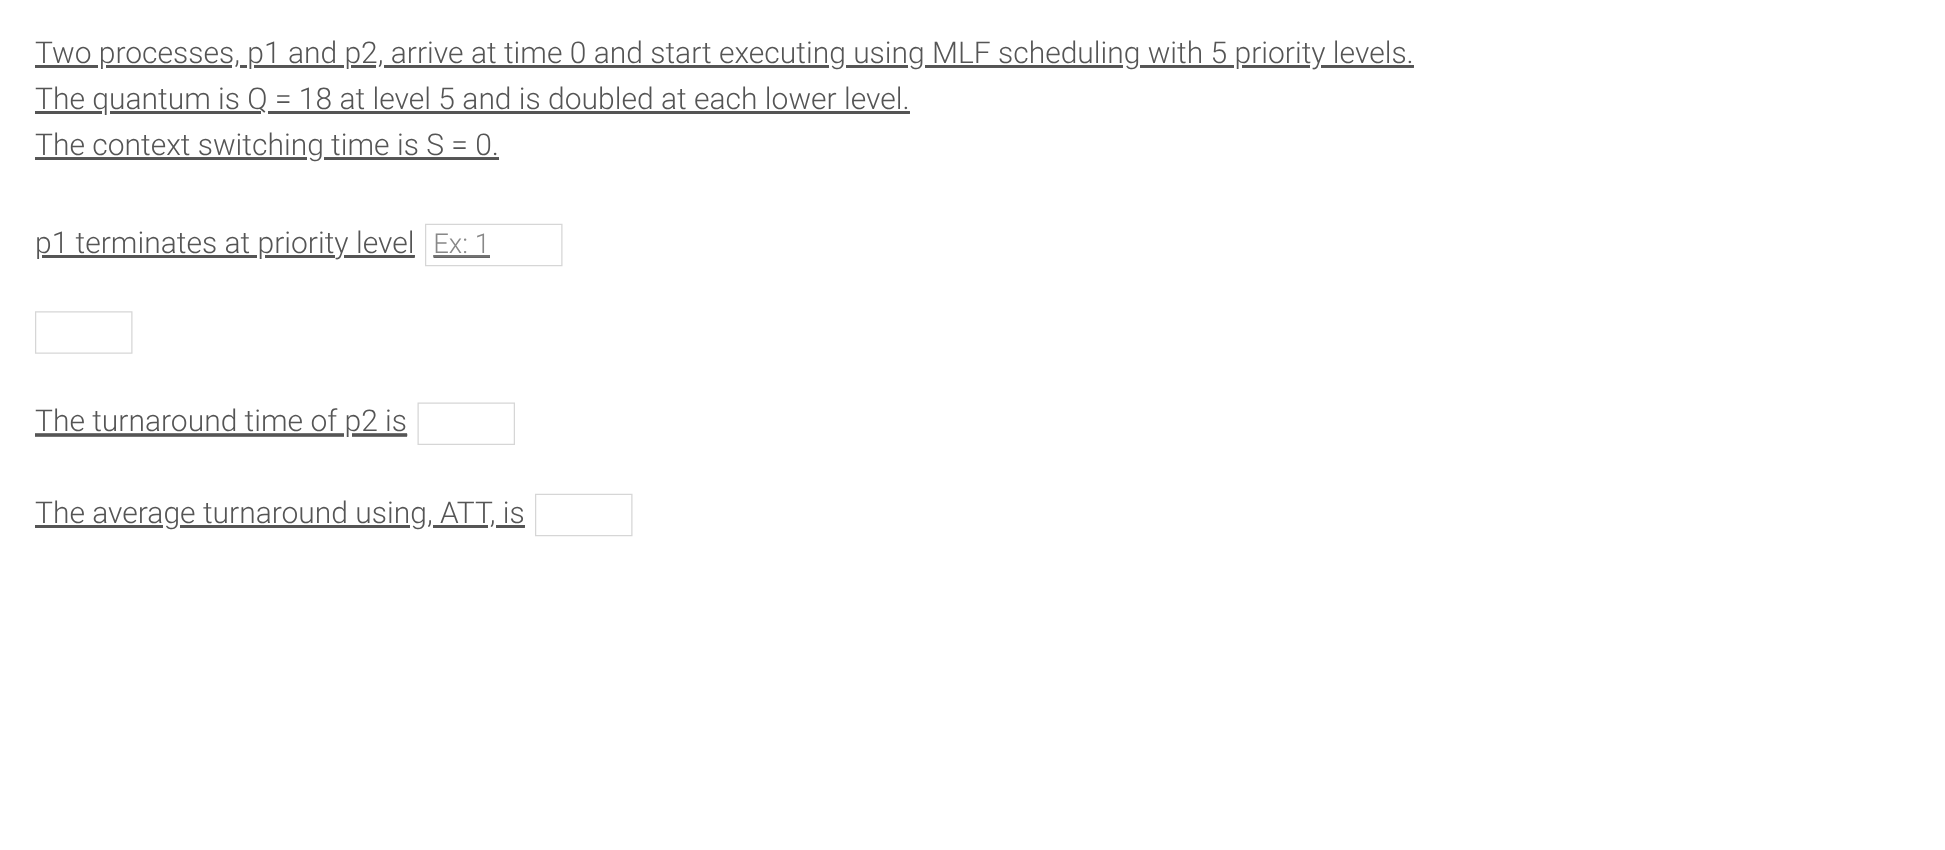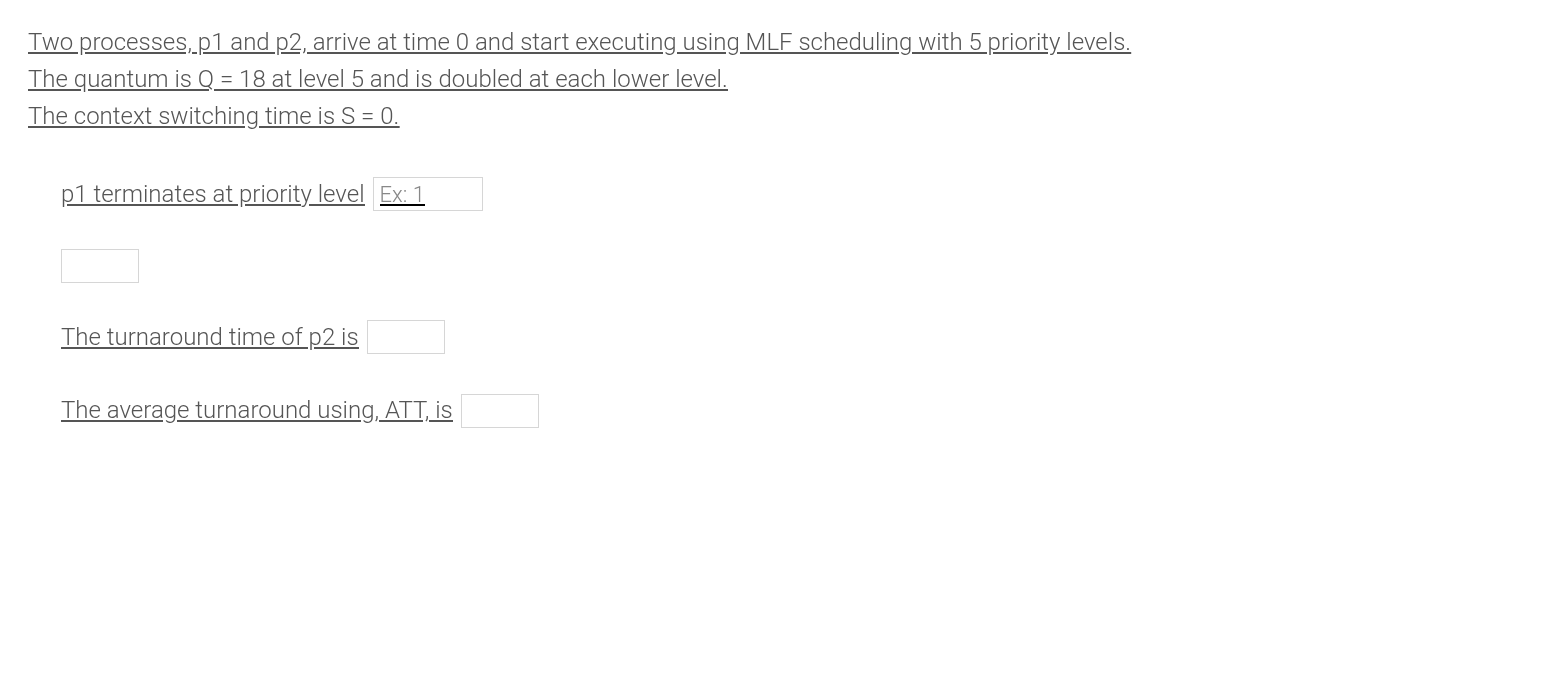--- a/index.html
+++ b/index.html
@@ -18,34 +18,33 @@
       background: #fff;
     }
     .problem-text p {
       margin: 0;
     }
     .questions {
       margin-top: 40px;
     }
     .question-row {
       display: flex;
-      align-items: center;
+      align-items: flex-end;
       margin-bottom: 36px;
       gap: 8px;
-      margin-left: 33px;
     }
     .question-label {
       white-space: nowrap;
     }
     .answer-input {
       border: 1px solid #d6d6d6;
       font-family: inherit;
       font-size: 22px;
       font-weight: 300;
-      color: #000000;
+      color: #737373;
       padding: 2px 6px;
       height: 34px;
       width: 110px;
       background: #fff;
     }
     .answer-input.narrow {
       width: 78px;
     }
     .answer-input::placeholder {
       color: #888;

